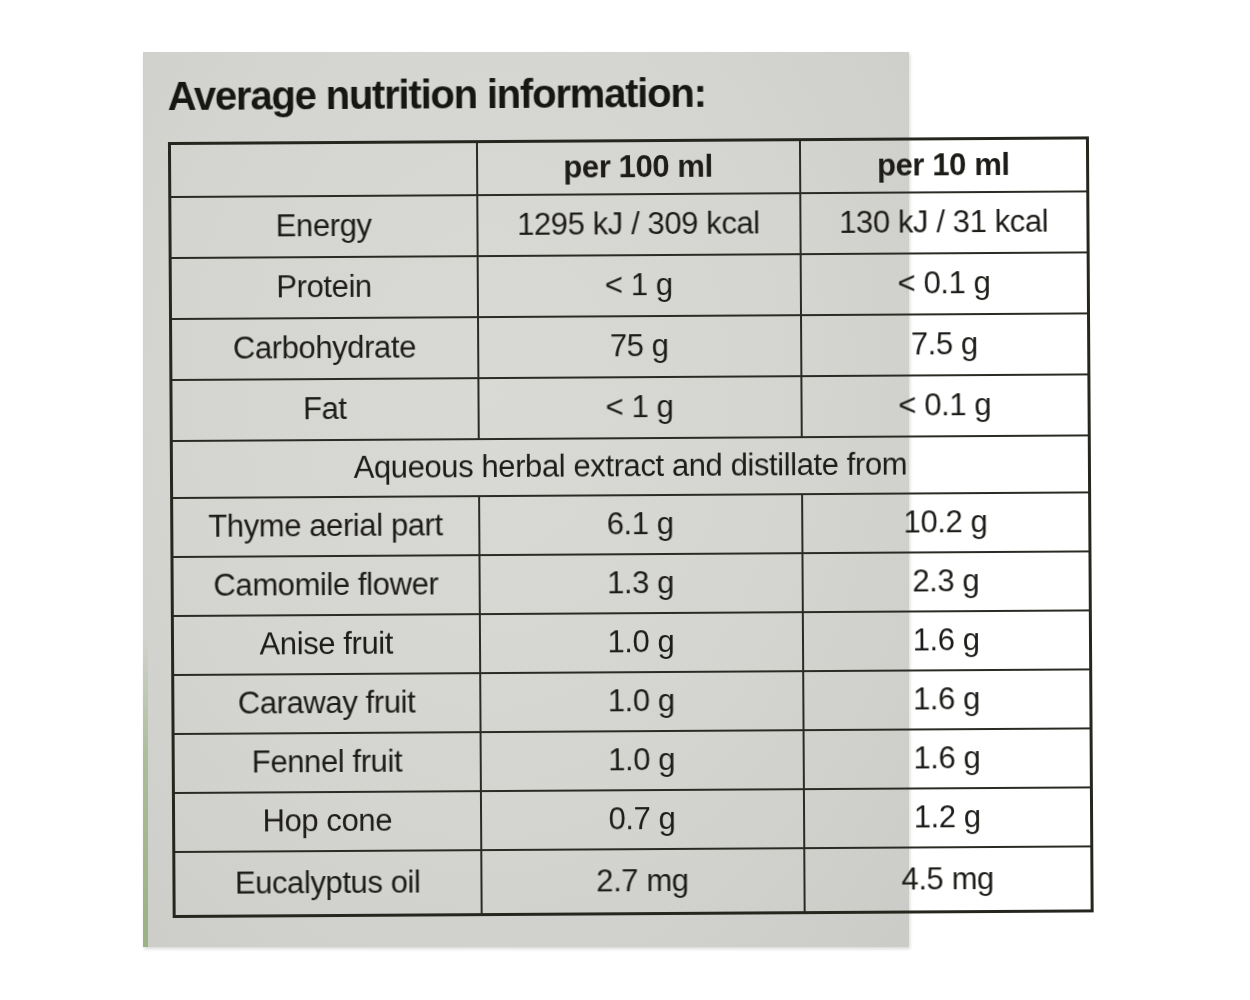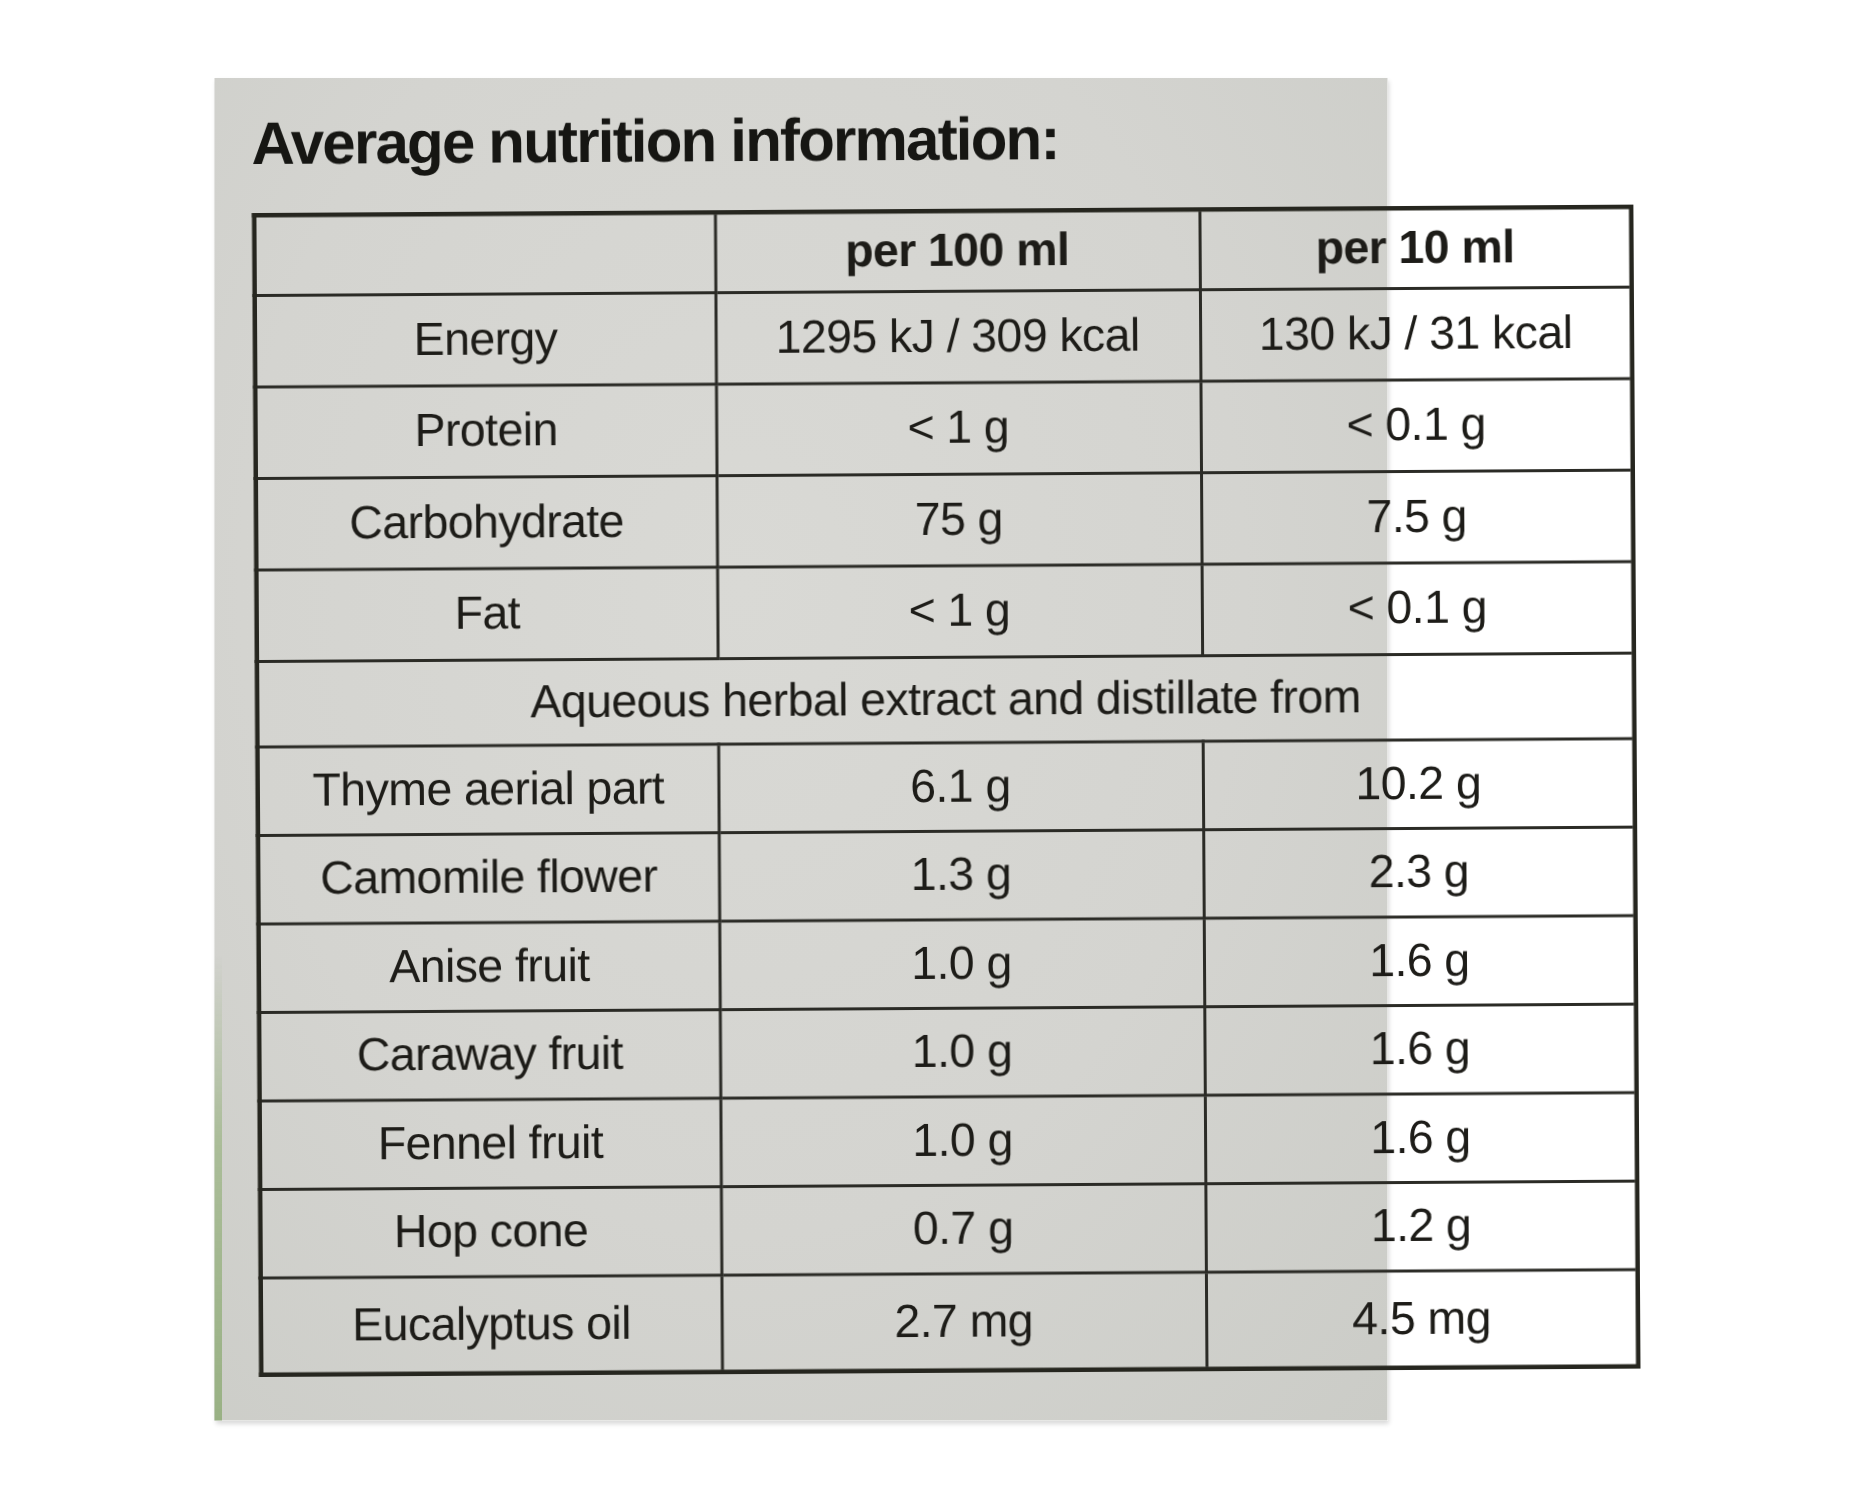--- a/index.html
+++ b/index.html
@@ -16,21 +16,20 @@
     font-family: "Liberation Sans", sans-serif;
   }
   .label {
     position: absolute;
     left: 143px;
     top: 52px;
     width: 766px;
     height: 895px;
     background: radial-gradient(ellipse at 45% 38%, #d9d9d5 0%, #d4d4d0 55%, #cbccc7 100%);
     box-shadow: 1px 2px 3px rgba(0,0,0,0.15);
-    padding-left: 16px;
   }
   .green-edge {
     position: absolute;
     left: 0;
     bottom: 0;
     width: 5px;
     height: 310px;
     background: linear-gradient(to bottom, rgba(160,180,140,0.0), rgba(150,178,125,0.65) 40%, rgba(140,170,115,0.8));
     filter: blur(0.5px);
   }

